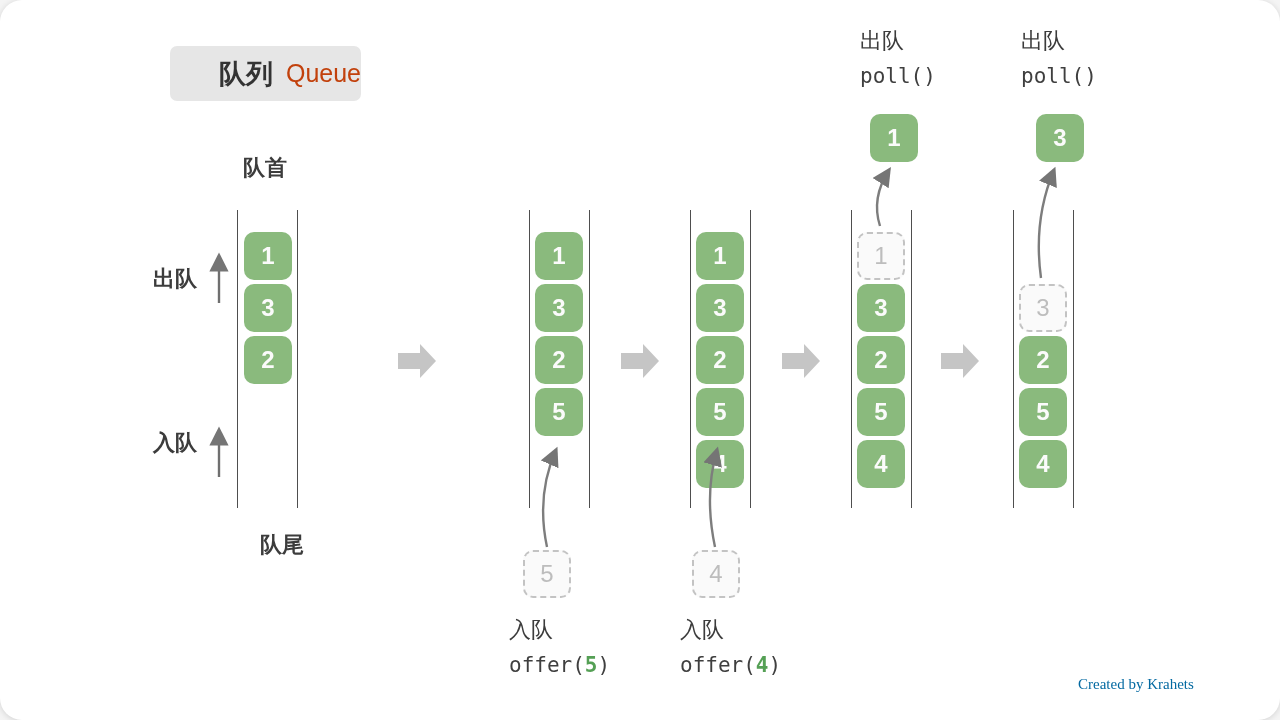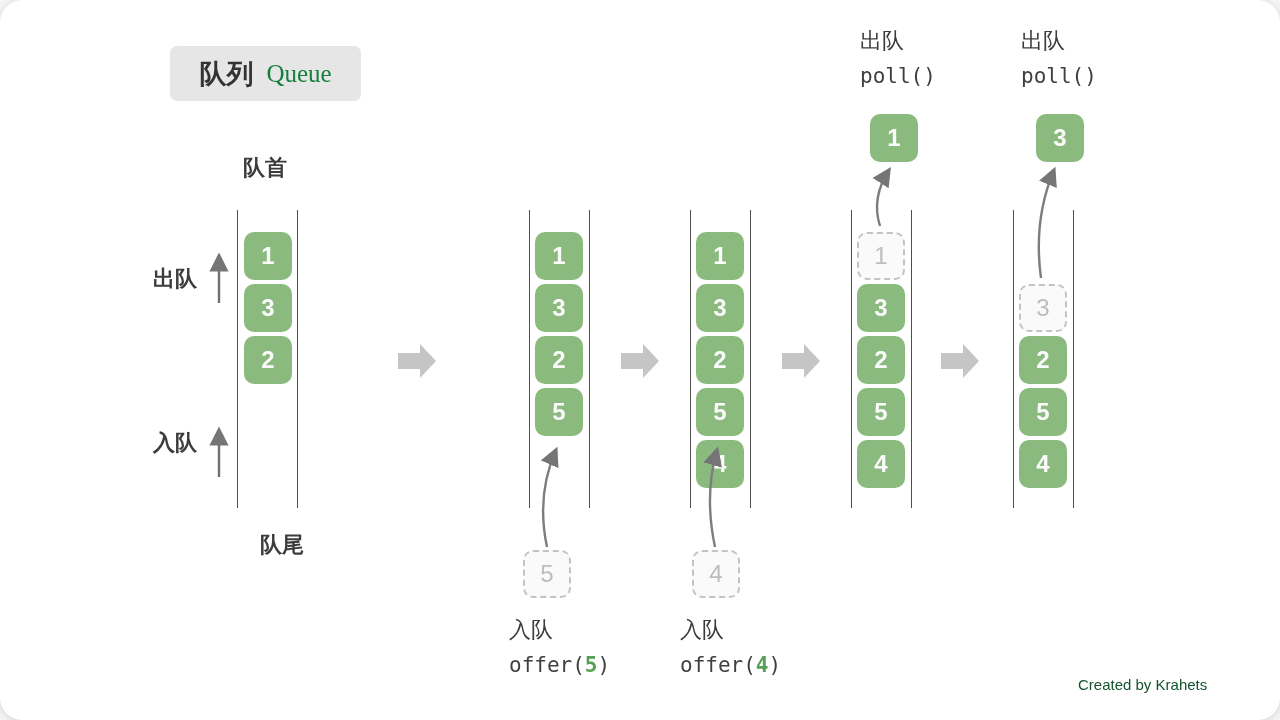--- a/index.html
+++ b/index.html
@@ -10,24 +10,24 @@
     position:relative;overflow:hidden;
   }
   .card{
     position:absolute;left:0;top:0;width:1280px;height:720px;
     background:#ffffff;border-radius:22px;
     box-shadow:0 1px 6px rgba(0,0,0,.14);
   }
   .badge{
     position:absolute;left:170px;top:46px;width:191px;height:55px;
     background:#e6e6e6;border-radius:7px;
-    display:flex;align-items:center;justify-content:center;gap:13px;
+    display:flex;align-items:center;justify-content:flex-end;gap:13px;
   }
   .badge-zh{font-size:27px;font-weight:700;color:#333333;}
-  .badge-en{font-family:Liberation Serif, serif;font-size:25px;color:#15803d;}
+  .badge-en{font-family:Liberation Sans, sans-serif;font-size:25px;color:#c2410c;}
   .zh-label{
     position:absolute;font-size:22px;font-weight:700;color:#3c3c3c;
     white-space:nowrap;line-height:26px;
   }
   .channel{
     position:absolute;top:210px;width:61px;height:298px;box-sizing:border-box;
     border-left:1.6px solid #4e4e4e;border-right:1.6px solid #4e4e4e;
   }
   .cell{
     position:absolute;width:48px;height:48px;border-radius:10px;
@@ -38,21 +38,21 @@
   .cell.ghost{
     background:#fafafa;border:2px dashed #c3c3c3;box-sizing:border-box;
     color:#bdbdbd;font-weight:400;
   }
   .op{position:absolute;white-space:nowrap;}
   .op-zh{font-size:22px;font-weight:500;color:#3c3c3c;line-height:26px;margin-bottom:10px;}
   .op-code{font-family:"DejaVu Sans Mono",monospace;font-size:21px;color:#3f3f3f;line-height:25px;}
   .op-code .arg{color:#55a055;font-weight:700;}
   .watermark{
     position:absolute;left:1078px;top:676px;
-    font-family:Liberation Sans, sans-serif;font-size:15px;color:#14532d;
+    font-family:Liberation Serif, serif;font-size:15px;color:#0369a1;
   }
   svg.overlay{position:absolute;left:0;top:0;pointer-events:none;}
 </style>
 </head>
 <body>
 
 <div class="card">
 
   <div class="badge">
     <span class="badge-zh">队列</span>

